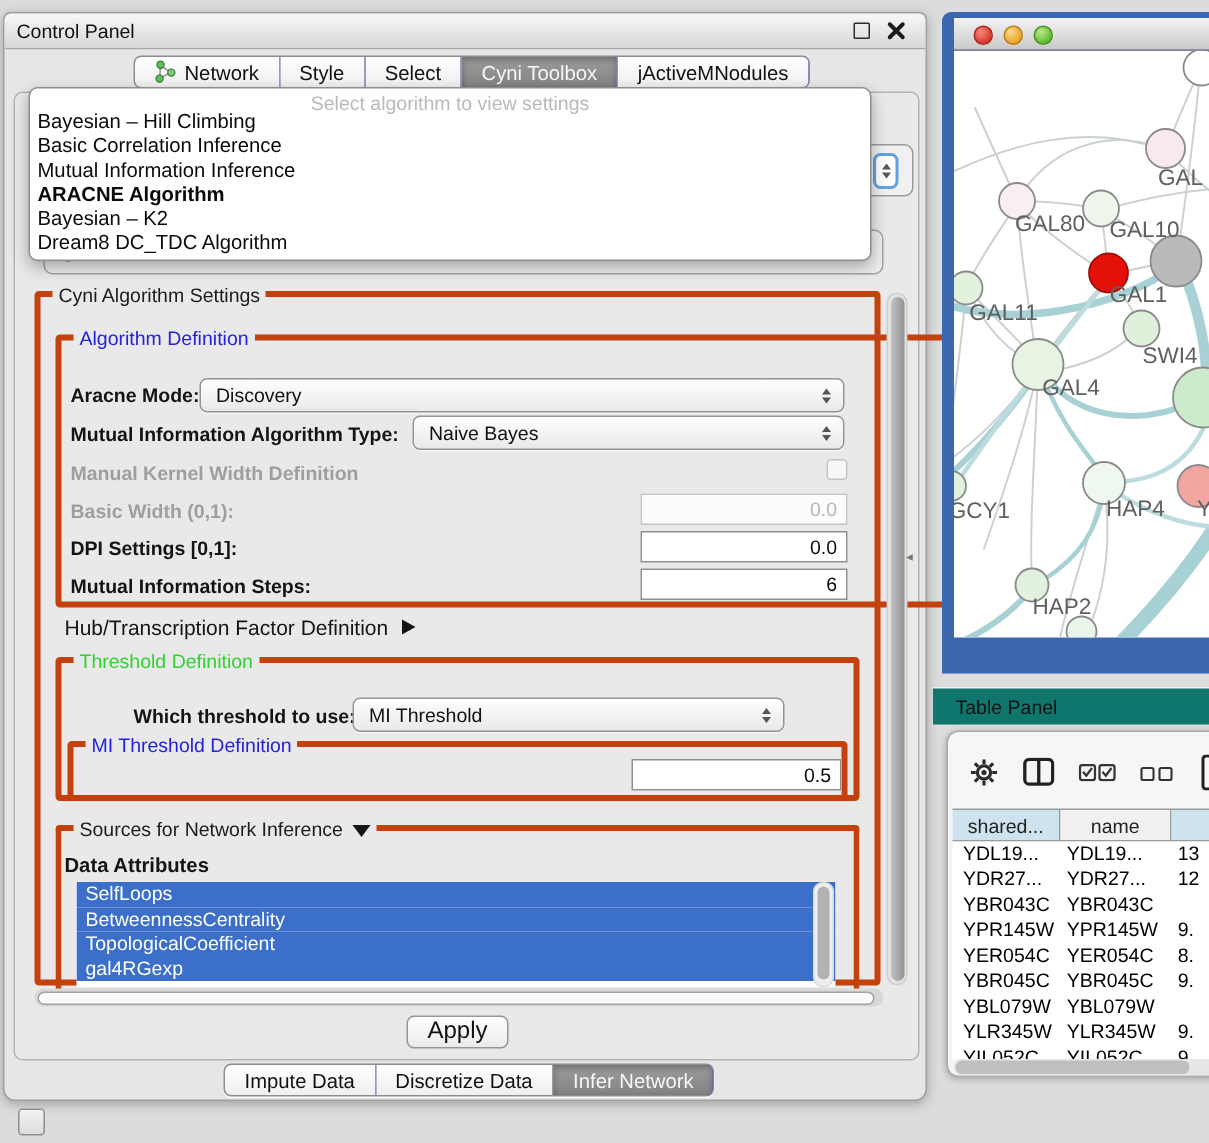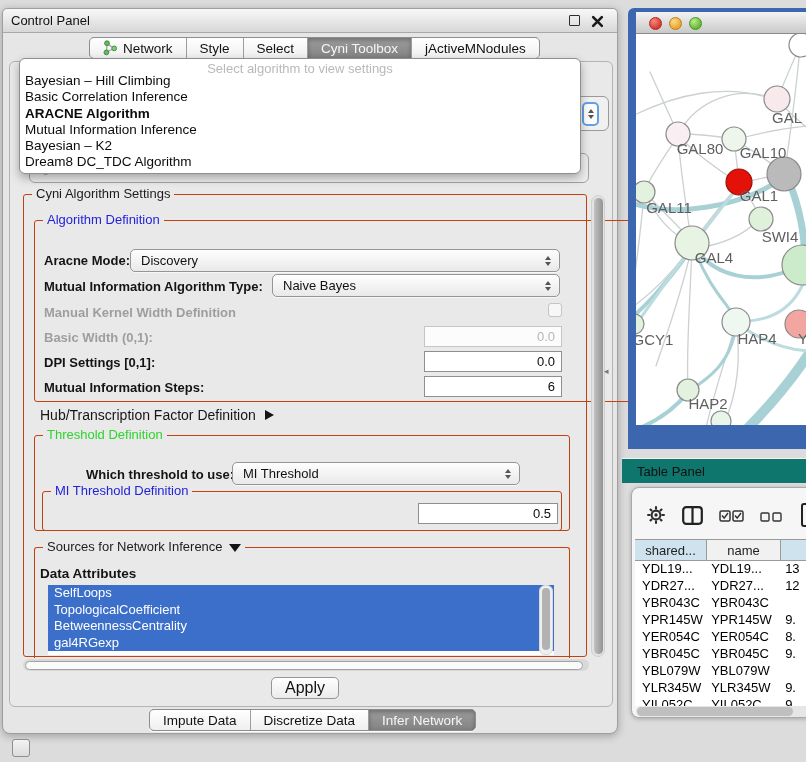--- a/index.html
+++ b/index.html
@@ -73,21 +73,21 @@
   
   #algo-popup {
     position:absolute; left:16px; top:49px; width:562px; height:116px;
     background:#fff; border:1px solid #8e8e8e; border-radius:6px;
     box-shadow:0 4px 10px rgba(0,0,0,.3); z-index:30; overflow:hidden;
   }
   #popup-head { text-align:center; color:#b9b9b9; font-size:13px; padding-top:2px; height:14px; }
   .popup-item { font-size:13.5px; color:#0b0b0b; line-height:16.3px; padding-left:5px; white-space:nowrap; cursor:default; }
 
   
-  .group { position:absolute; border:1px solid #c2410c; border-radius:3px; }
+  .group { position:absolute; border:4px solid #c2410c; border-radius:3px; }
   .group .gt {
     position:absolute; top:-9px; left:8px; background:#e9e9e9; padding:0 4px;
     font-size:13px; white-space:nowrap;
   }
   .t-black { color:#1c1c1c; } .t-blue { color:#2222dd; } .t-green { color:#2ed42e; }
 
   .flabel { position:absolute; font-size:13px; font-weight:bold; color:#141414; white-space:nowrap; }
   .flabel.dis { color:#9e9e9e; }
 
   .combo {
@@ -213,22 +213,22 @@
         <span class="tri-down"></span>
       </span>
   </div>
   <div id="gal-combo">galFiltered.sif default node</div>
 
   <div id="algo-popup">
     <div id="popup-head">Select algorithm to view settings</div>
     <div id="popup-items">
         <div class="popup-item">Bayesian – Hill Climbing</div>
         <div class="popup-item">Basic Correlation Inference</div>
+        <div class="popup-item">Mutual Information Inference</div>
         <div class="popup-item" style="font-weight: bold;">ARACNE Algorithm</div>
-        <div class="popup-item">Mutual Information Inference</div>
         <div class="popup-item">Bayesian – K2</div>
         <div class="popup-item">Dream8 DC_TDC Algorithm</div>
       </div>
   </div>
 
   <div class="group" id="cyni-group" style="left:20px; top:185px; width:564px; height:463px;">
     <span class="gt t-black">Cyni Algorithm Settings</span>
 
     <div class="group" style="left:10px; top:25px; width:600px; height:182px;">
       <span class="gt t-blue">Algorithm Definition</span>
@@ -278,22 +278,22 @@
       <span class="gt t-blue">MI Threshold Definition</span>
     </div>
     <div class="tfield" style="left:394px; top:308px; width:140px;">0.5</div>
 
     <div class="group" style="left:10px; top:352px; width:536px; height:111px; border-bottom:none; border-radius:3px 3px 0 0;">
       <span class="gt t-black"><span>Sources for Network Inference</span><span class="tri-dn-big"></span></span>
     </div>
     <span class="flabel" style="left:16px; top:371px; font-size:13.5px;">Data Attributes</span>
     <div id="attr-list">
         <div class="attr-item">SelfLoops</div>
+        <div class="attr-item">BetweennessCentrality</div>
         <div class="attr-item">TopologicalCoefficient</div>
-        <div class="attr-item">BetweennessCentrality</div>
         <div class="attr-item">gal4RGexp</div>
       </div>
     <div id="attr-scroll-track">
         <div id="attr-scroll-thumb"></div>
       </div>
   </div>
 
   <div id="v-scroll">
       <div class="thumb"></div>
     </div>

